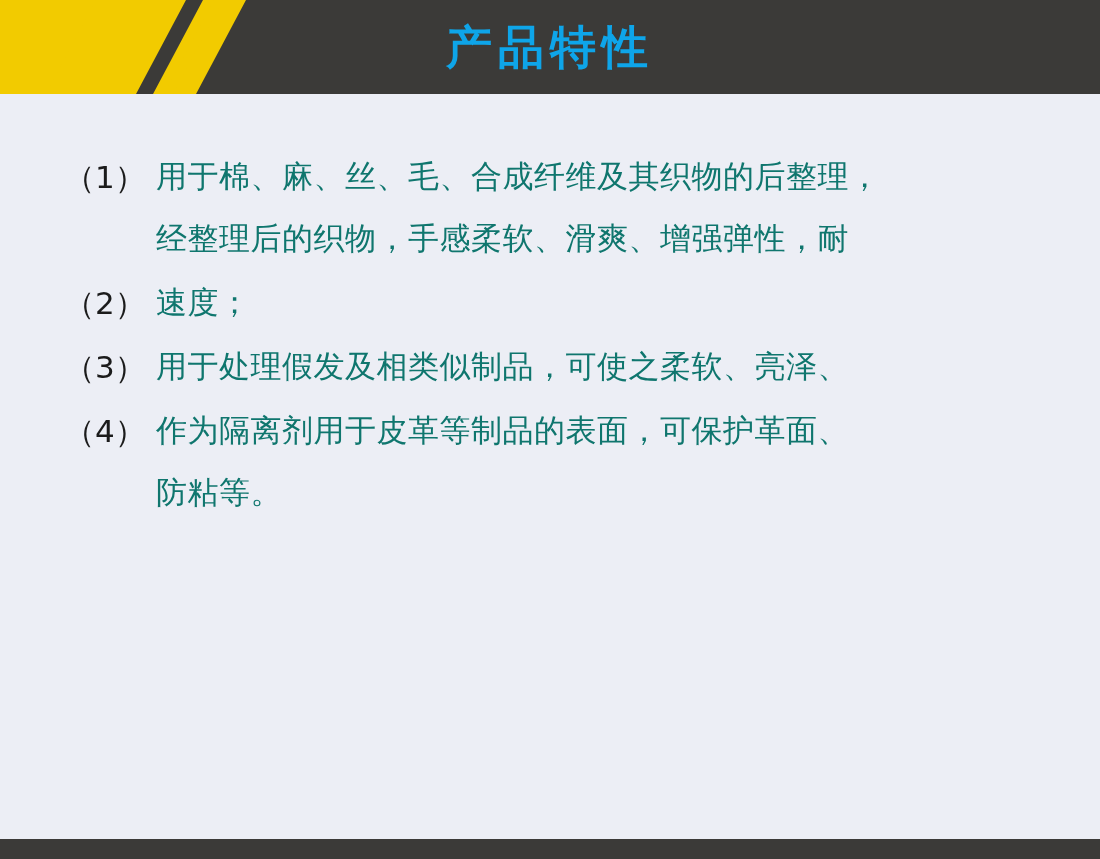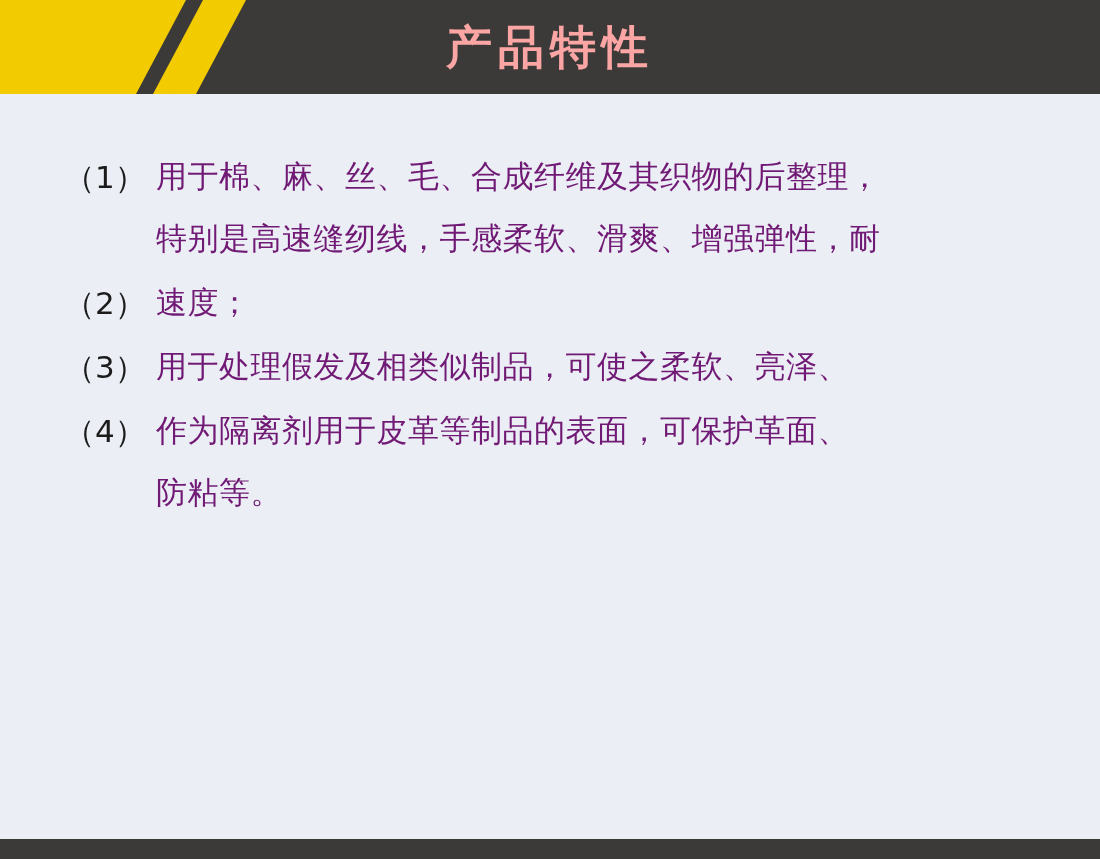--- a/index.html
+++ b/index.html
@@ -77,21 +77,21 @@
   }
 
   .header-title {
     position: absolute;
     left: 0;
     top: 0;
     width: 1100px;
     height: 94px;
     line-height: 94px;
     text-align: center;
-    color: #fca5a5;
+    color: #0ea5e9;
     font-size: 46px;
     font-weight: bold;
     letter-spacing: 6px;
     font-family: "DejaVu Sans", "Liberation Sans", sans-serif;
   }
 
   
   .footer-bar {
     position: absolute;
     left: 0;
@@ -122,21 +122,21 @@
     font-size: 31px;
     line-height: 62px;
     font-family: "DejaVu Sans", "Liberation Sans", sans-serif;
   }
 
   .item-lines {
     flex: 1 1 auto;
   }
 
   .item-line {
-    color: #701a75;
+    color: #0f766e;
     font-size: 31px;
     line-height: 62px;
     letter-spacing: 0.5px;
     white-space: nowrap;
     font-family: Liberation Serif, serif;
   }
 </style>
 </head>
 <body>
 
@@ -149,21 +149,21 @@
     <div class="header-slash-light"></div>
     <div class="header-title">产品特性</div>
   </div>
 
   <div class="content">
 
     <div class="item">
       <div class="item-marker">（1）</div>
       <div class="item-lines">
         <div class="item-line">用于棉、麻、丝、毛、合成纤维及其织物的后整理，</div>
-        <div class="item-line">特别是高速缝纫线，手感柔软、滑爽、增强弹性，耐</div>
+        <div class="item-line">经整理后的织物，手感柔软、滑爽、增强弹性，耐</div>
       </div>
     </div>
 
     <div class="item">
       <div class="item-marker">（2）</div>
       <div class="item-lines">
         <div class="item-line">速度；</div>
       </div>
     </div>
 

